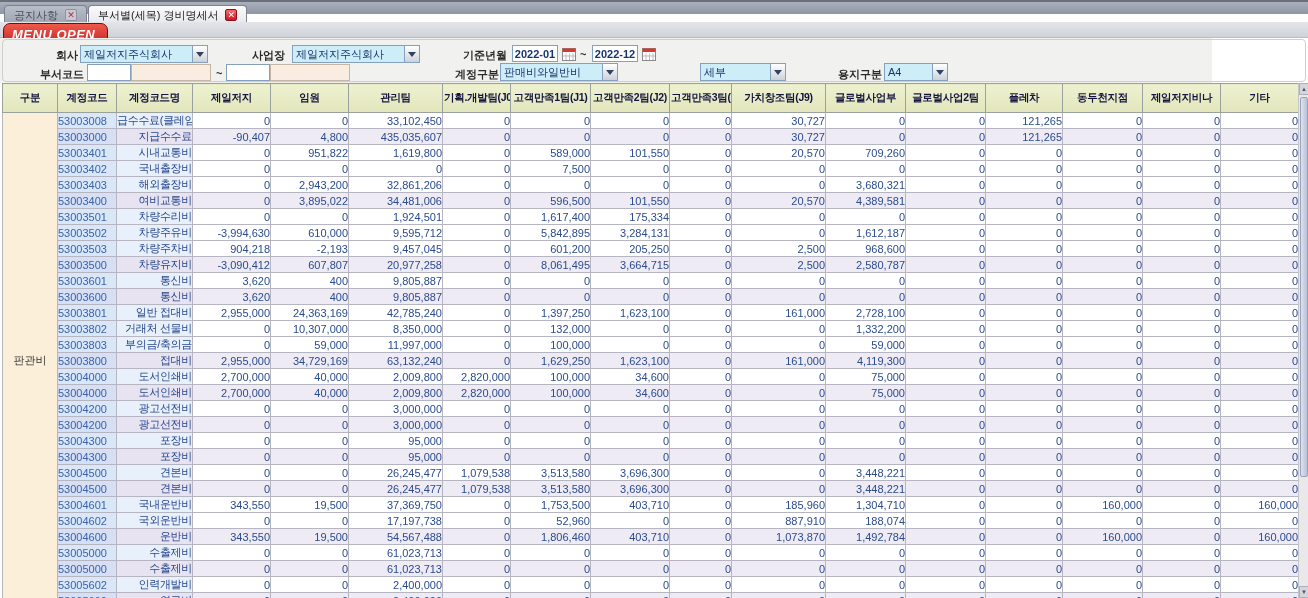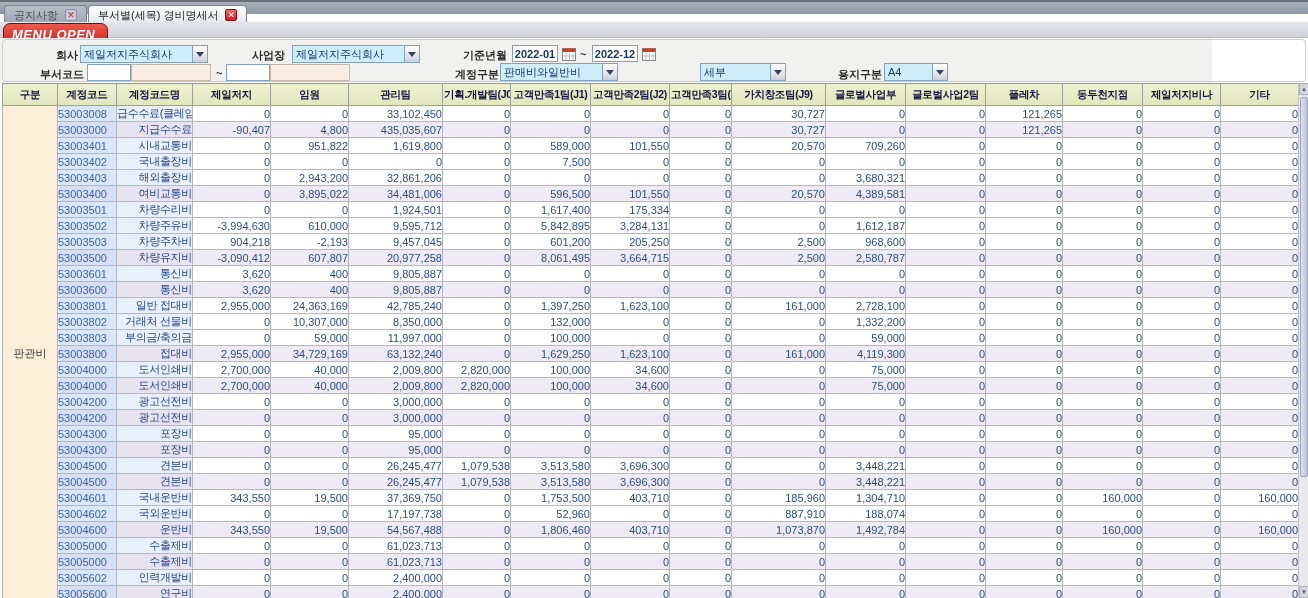--- a/index.html
+++ b/index.html
@@ -43,21 +43,21 @@
   .textinput { position:absolute; height:17px; border:1px solid #84a0bc; background:#fff;
     font-size:11px; color:#16356e; }
   .dateinput { text-align:center; font-weight:bold; line-height:15px; }
   .peach { background:#f9ece0; border:1px solid #c6b6a6; }
   .calicon { position:absolute; width:14px; height:14px; cursor:pointer; }
 
   
   .gridwrap { position:absolute; left:2px; top:83px; width:1296px; height:515px; overflow:hidden; }
   table.grid { border-collapse:collapse; table-layout:fixed; width:1296px;
     border:1px solid #82828e; }
-  table.grid th { height:22px; background:linear-gradient(#eef1d0,#e2e6bc); border:1px solid #9aa09c;
+  table.grid th { height:29px; background:linear-gradient(#eef1d0,#e2e6bc); border:1px solid #9aa09c;
     font-size:10.5px; font-weight:bold; color:#14143f; white-space:nowrap; overflow:hidden;
     letter-spacing:-0.3px; padding:0 1px; }
   table.grid td { height:15px; border:1px solid #b6b6c2; font-size:11px; white-space:nowrap;
     overflow:hidden; padding:0; }
   td.code { color:#3b63b0; background:#d9e7f8; text-align:left; padding-left:3px; }
   td.name { color:#27478c; background:#e8f0fb; text-align:right; padding-right:4px;
     font-size:10.5px; letter-spacing:-0.3px; }
   td.num  { color:#2a4b8e; text-align:right; padding-right:3px; background:#fff; }
   tr.shaded td.num  { background:#efebf5; }
   tr.shaded td.code { background:#d6dff3; }

